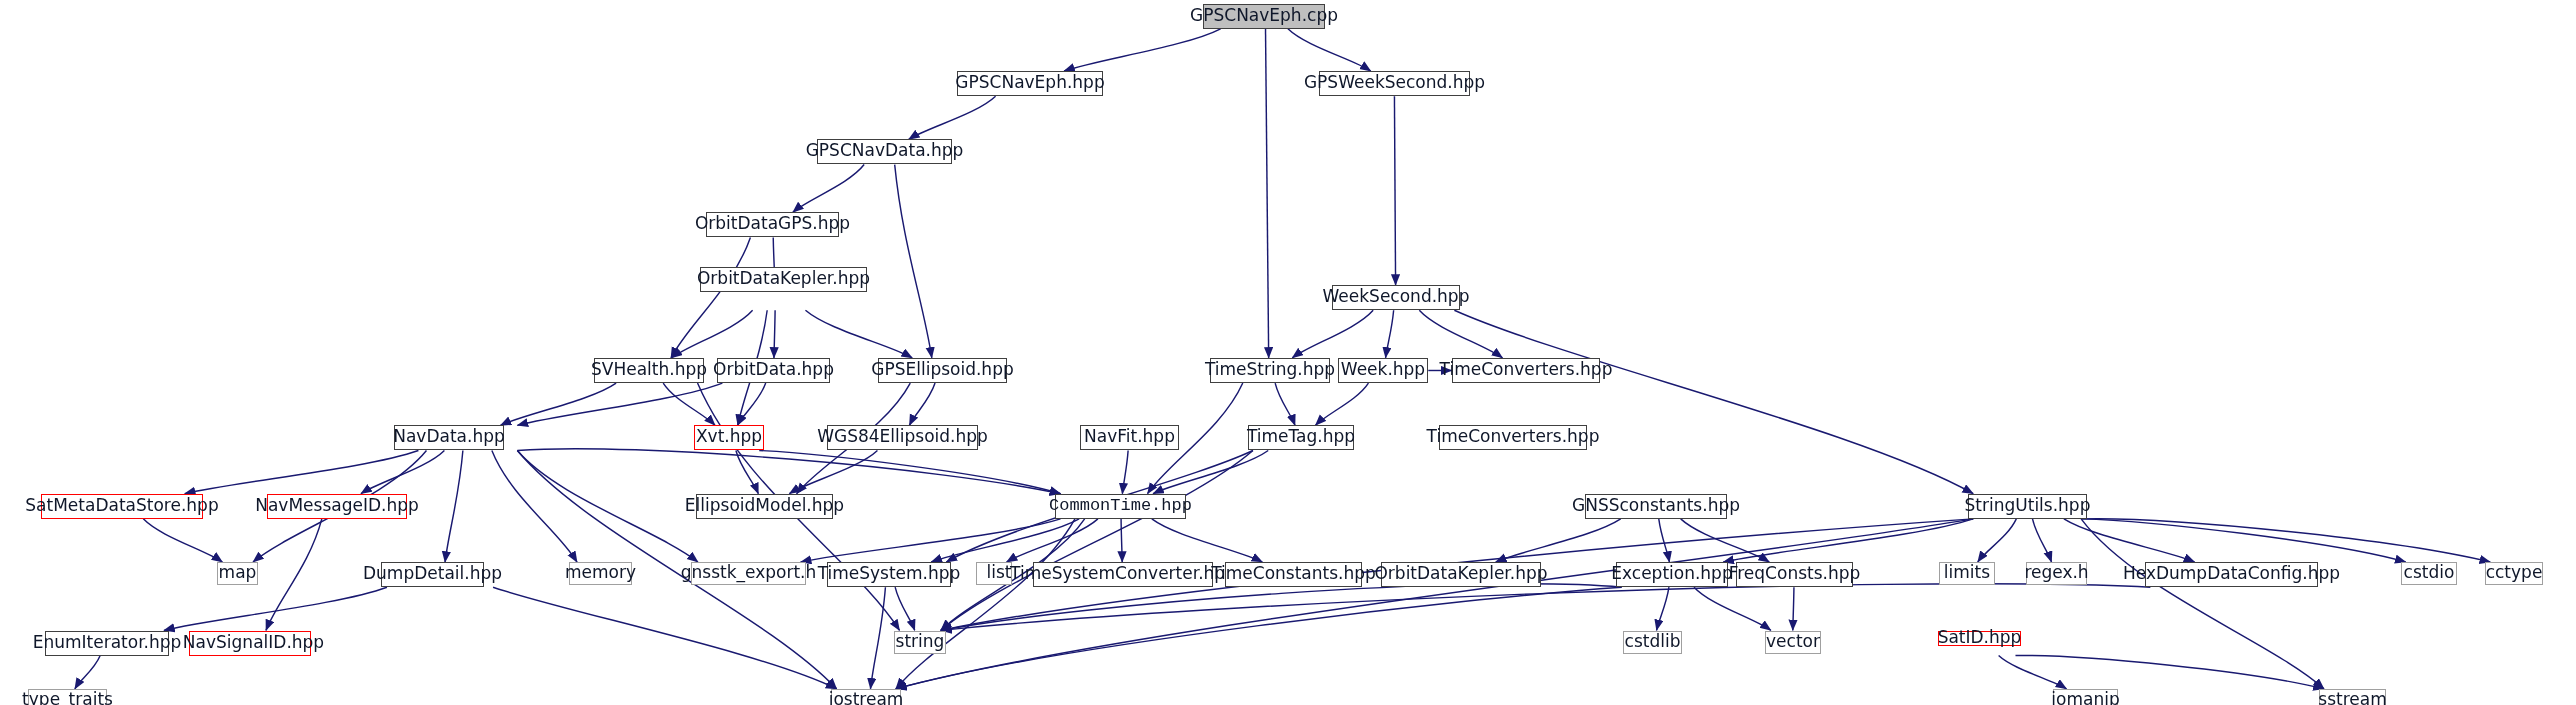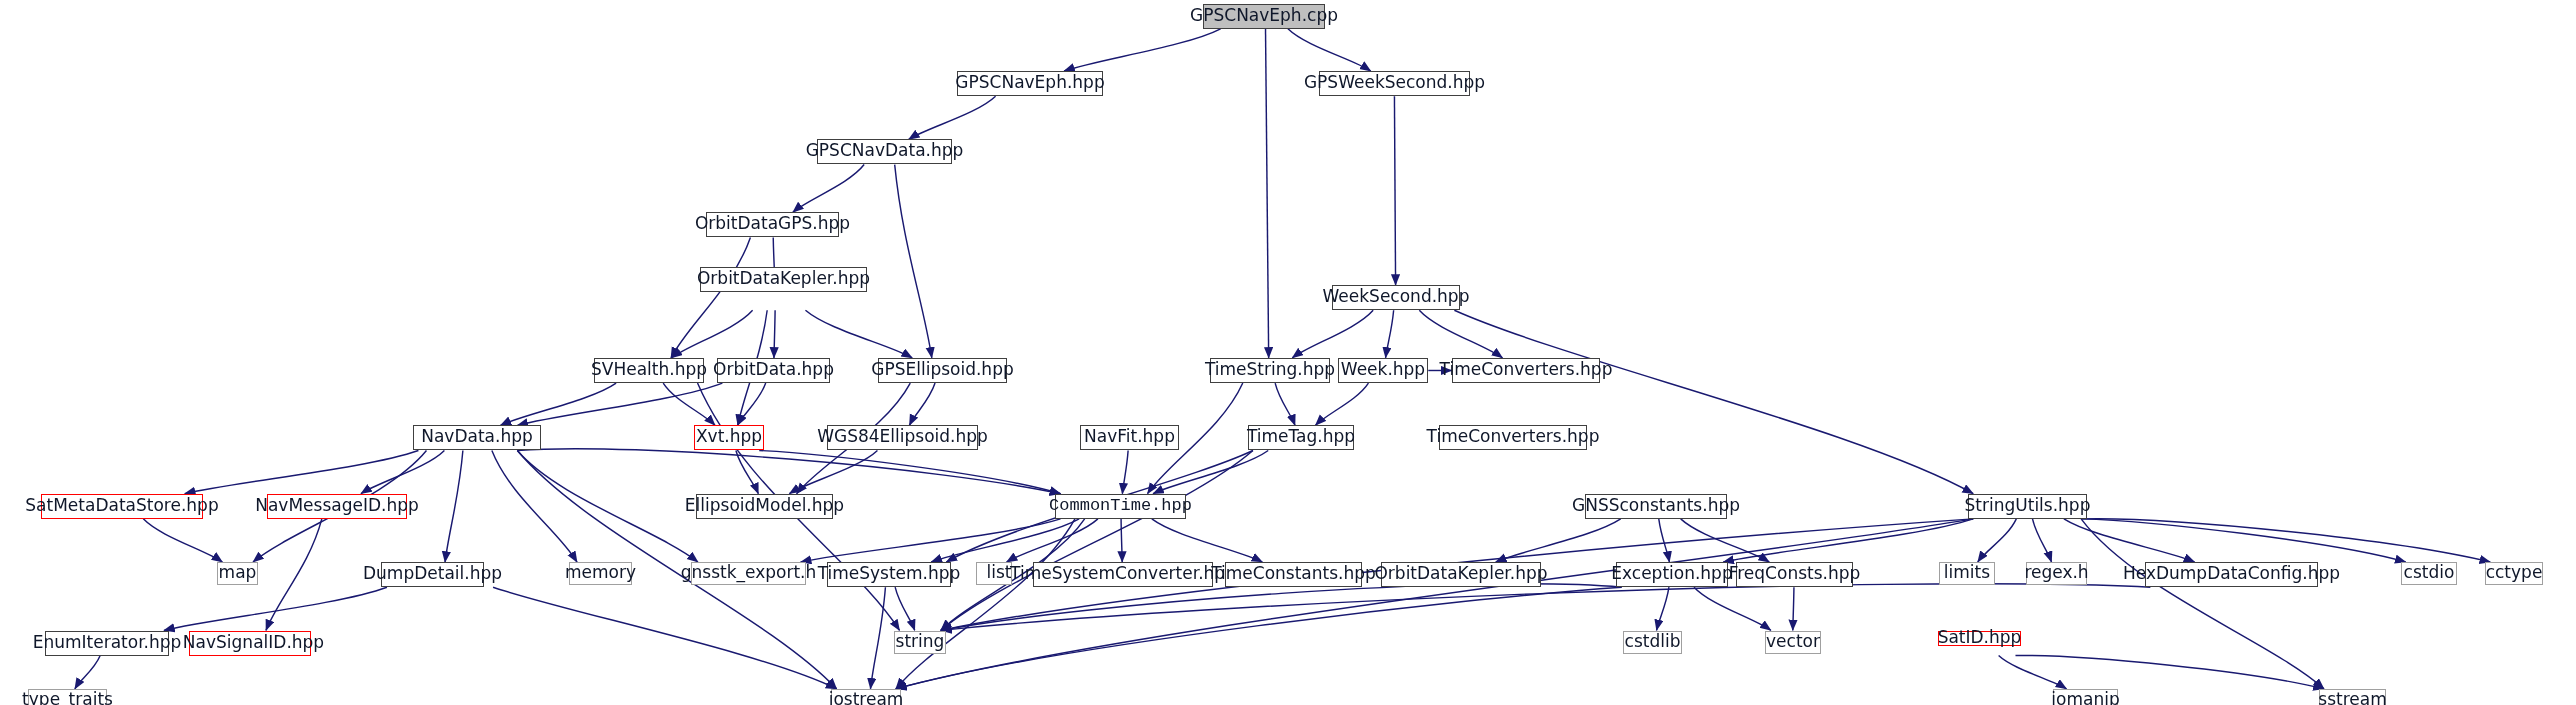--- a/index.html
+++ b/index.html
@@ -144,21 +144,21 @@
     </div>
     <div class="node hdr" style="left: 1210px; top: 358px; width: 120px; height: 25px;">
       <span>TimeString.hpp</span>
     </div>
     <div class="node hdr" style="left: 1338px; top: 358px; width: 90px; height: 25px;">
       <span>Week.hpp</span>
     </div>
     <div class="node hdr" style="left: 1452px; top: 358px; width: 148px; height: 25px;">
       <span>TimeConverters.hpp</span>
     </div>
-    <div class="node hdr" style="left: 413px; top: 425px; width: 128px; height: 25px;">
+    <div class="node hdr" style="left: 394px; top: 425px; width: 110px; height: 25px;">
       <span>NavData.hpp</span>
     </div>
     <div class="node missing" style="left: 694px; top: 425px; width: 70px; height: 25px;">
       <span>Xvt.hpp</span>
     </div>
     <div class="node hdr" style="left: 827px; top: 425px; width: 151px; height: 25px;">
       <span>WGS84Ellipsoid.hpp</span>
     </div>
     <div class="node hdr" style="left: 1080px; top: 425px; width: 99px; height: 25px;">
       <span>NavFit.hpp</span>

